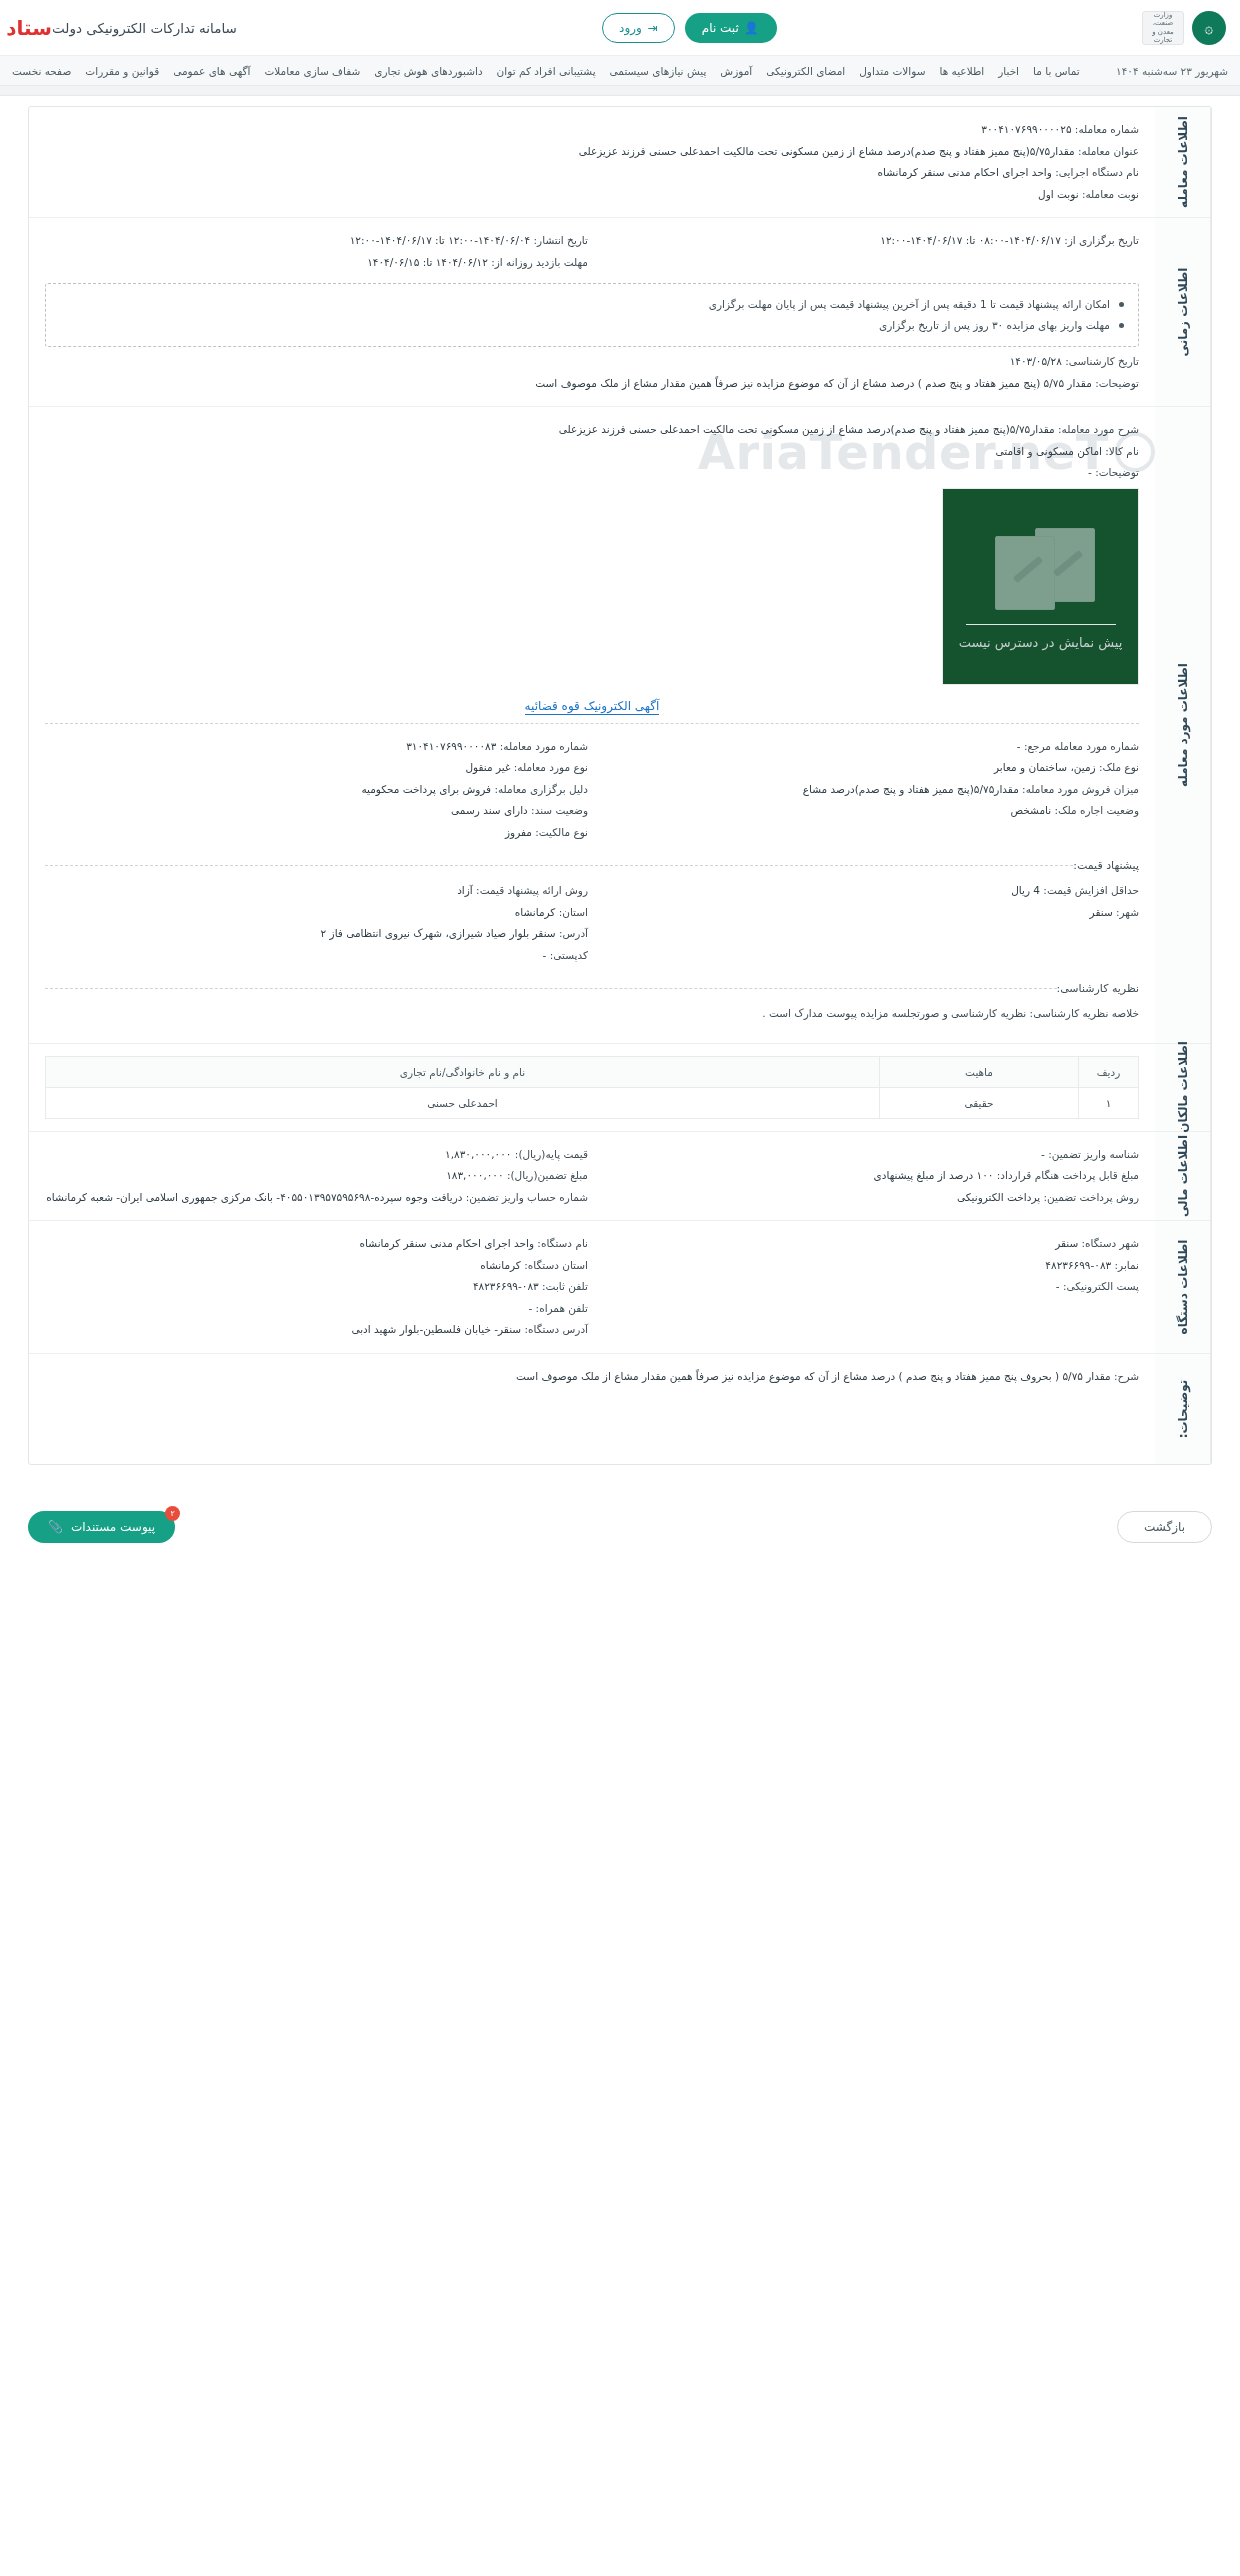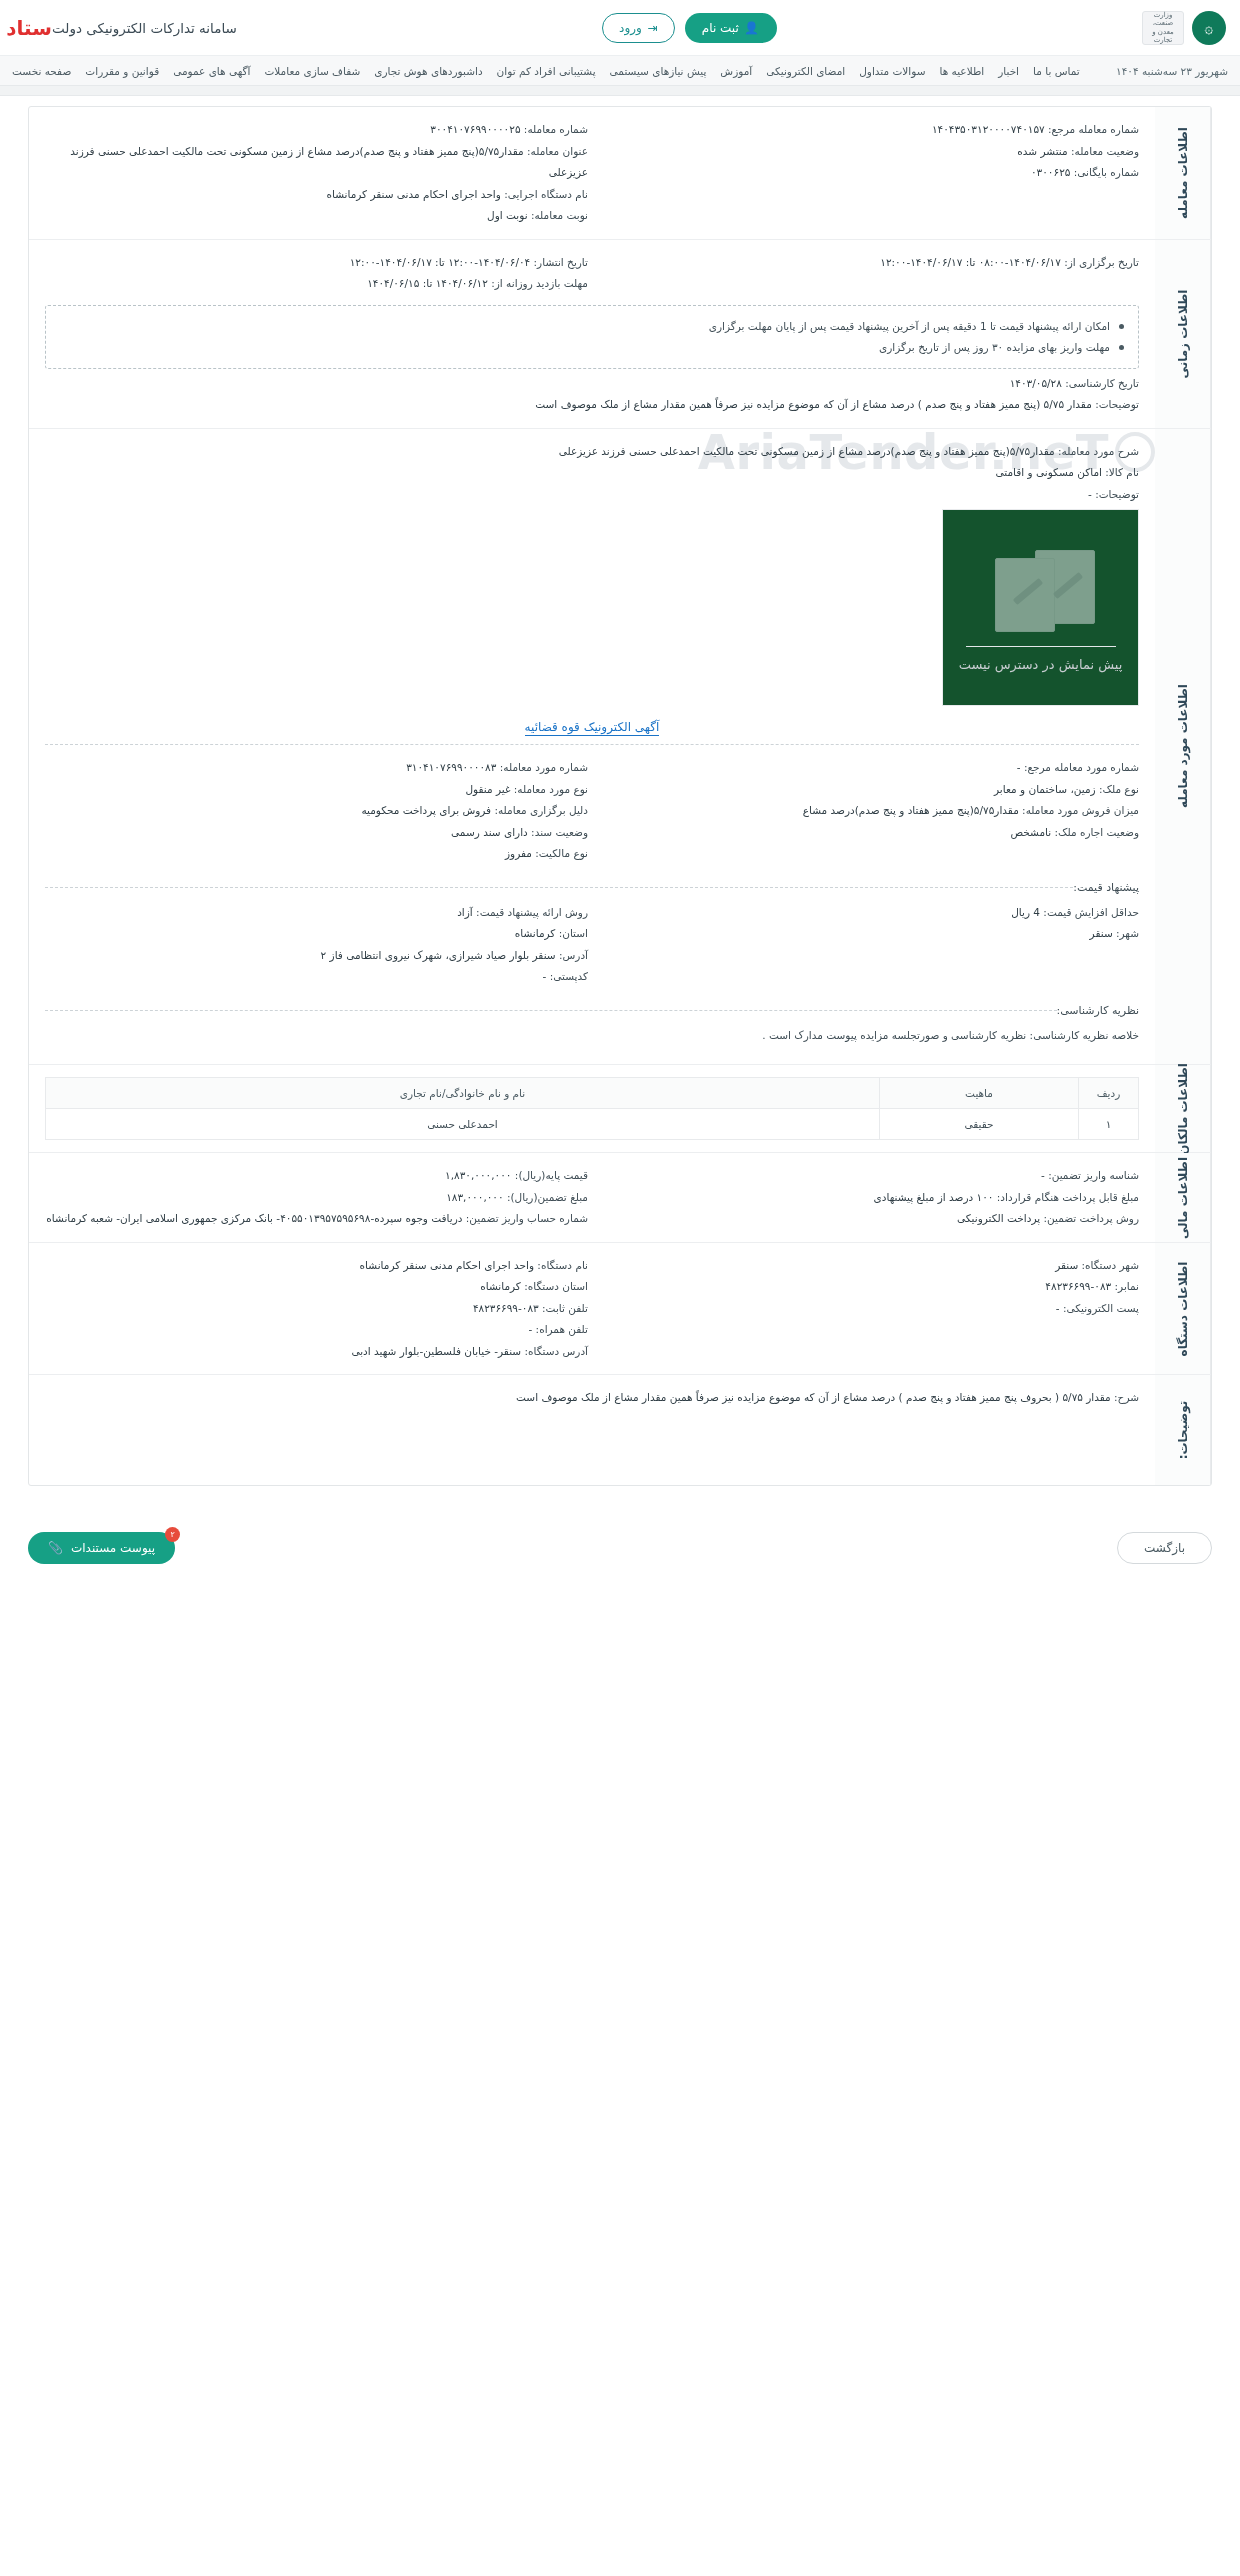--- a/index.html
+++ b/index.html
@@ -318,34 +318,20 @@
         <span class="wm-mark"></span>
         <span>AriaTender.neT</span>
       </div>
 
       <div class="row">
         <div class="row-label">
           <span>اطلاعات معامله</span>
         </div>
         <div class="row-body">
           <div class="two-col">
-            <div class="col">
-              <div class="line">
-                <span>شماره معامله مرجع:</span>
-                <span class="val">۱۴۰۴۳۵۰۳۱۲۰۰۰۰۷۴۰۱۵۷</span>
-              </div>
-              <div class="line">
-                <span>وضعیت معامله:</span>
-                <span class="val">منتشر شده</span>
-              </div>
-              <div class="line">
-                <span>شماره بایگانی:</span>
-                <span class="val">۰۳۰۰۶۲۵</span>
-              </div>
-            </div>
             <div class="col">
               <div class="line">
                 <span>شماره معامله:</span>
                 <span class="val">۳۰۰۴۱۰۷۶۹۹۰۰۰۰۲۵</span>
               </div>
               <div class="line">
                 <span>عنوان معامله:</span>
                 <span class="val">مقدار۵/۷۵(پنج ممیز هفتاد و پنج صدم)درصد مشاع از زمین مسکونی تحت مالکیت احمدعلی حسنی فرزند عزیزعلی</span>
               </div>
               <div class="line">

